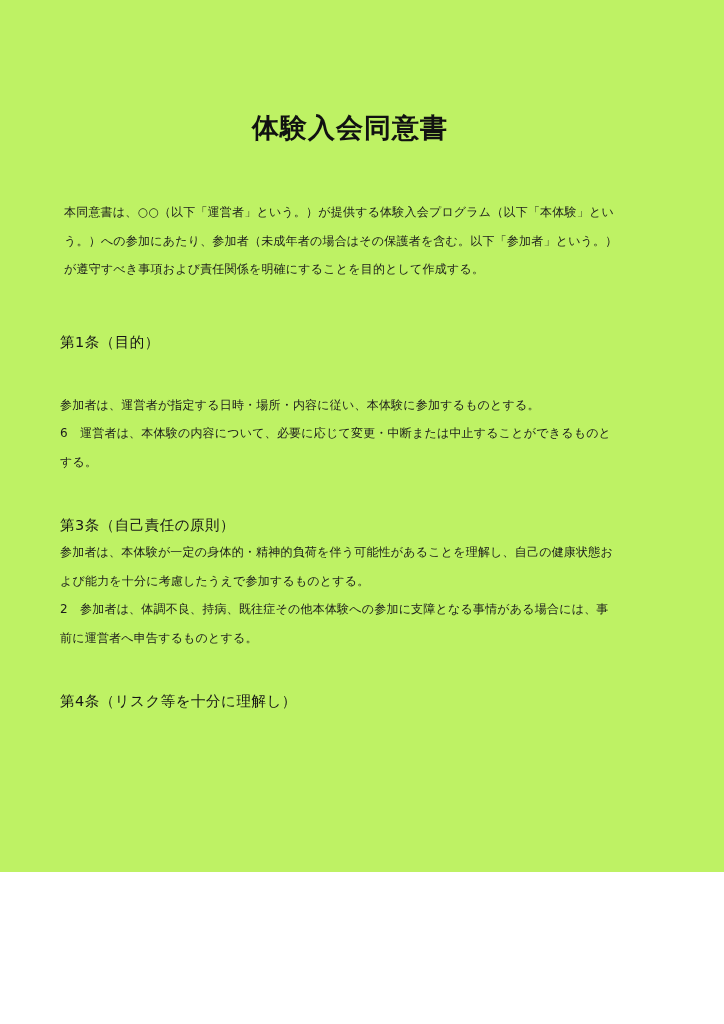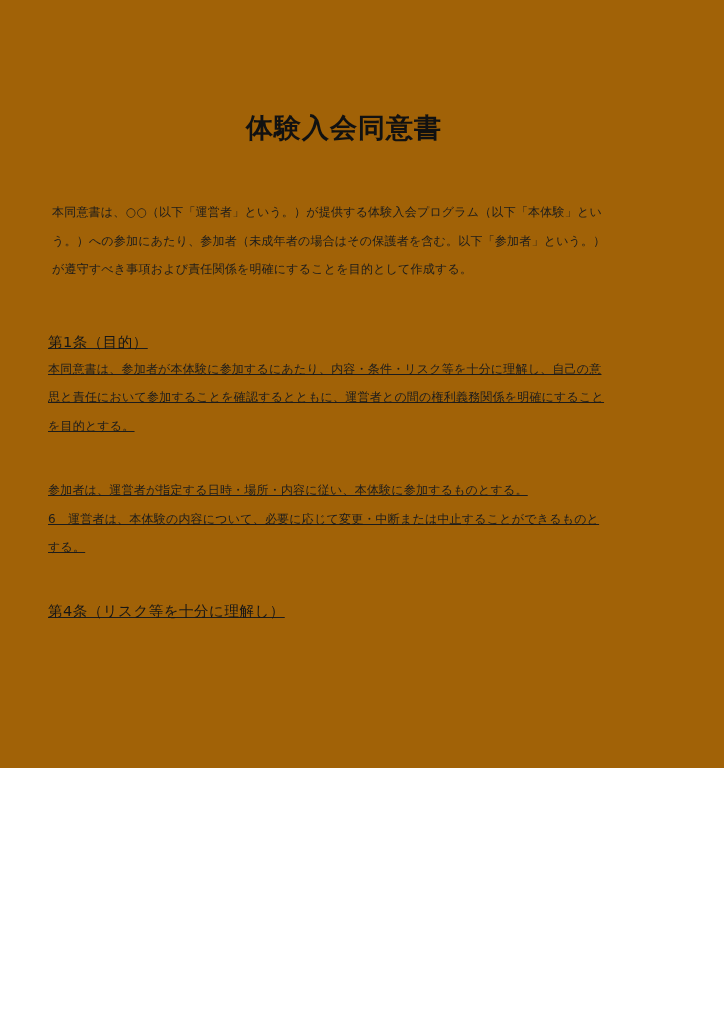--- a/index.html
+++ b/index.html
@@ -3,24 +3,24 @@
 <meta charset="utf-8">
 <style>
   html, body {
     margin: 0;
     padding: 0;
     background: #ffffff;
   }
   .page {
     position: relative;
     width: 724px;
-    height: 768px;
+    height: 872px;
     box-sizing: border-box;
-    background: #a16207;
-    padding: 110px 84px 0 48px;
+    background: #bef264;
+    padding: 110px 84px 0 60px;
     overflow: hidden;
     font-family: "DejaVu Sans", "Liberation Sans", sans-serif;
     color: #1c1c1c;
   }
   .doc-title {
     margin: 0 0 52px 0;
     font-size: 27px;
     font-weight: 700;
     line-height: 36px;
     text-align: center;
@@ -29,21 +29,20 @@
   }
   .intro {
     margin: 0 0 45px 4px;
     font-size: 12px;
     line-height: 28.5px;
     white-space: pre;
     letter-spacing: 0.2px;
   }
   .section {
     margin: 36px 0 0 0;
-    text-decoration: underline;
   }
   .section-heading {
     margin: 0;
     font-size: 14.5px;
     font-weight: 400;
     line-height: 26px;
     letter-spacing: 0.5px;
     color: #161616;
   }
   .section-body {
@@ -60,29 +59,33 @@
 <div class="page">
 
   <h1 class="doc-title">体験入会同意書</h1>
 
   <p class="intro">本同意書は、○○（以下「運営者」という。）が提供する体験入会プログラム（以下「本体験」とい
 う。）への参加にあたり、参加者（未成年者の場合はその保護者を含む。以下「参加者」という。）
 が遵守すべき事項および責任関係を明確にすることを目的として作成する。</p>
 
   <div class="section">
     <h2 class="section-heading">第1条（目的）</h2>
-    <p class="section-body">本同意書は、参加者が本体験に参加するにあたり、内容・条件・リスク等を十分に理解し、自己の意
-思と責任において参加することを確認するとともに、運営者との間の権利義務関係を明確にすること
-を目的とする。</p>
   </div>
 
   <div class="section">
     <p class="section-body">参加者は、運営者が指定する日時・場所・内容に従い、本体験に参加するものとする。
 6　運営者は、本体験の内容について、必要に応じて変更・中断または中止することができるものと
 する。</p>
   </div>
 
+  <div class="section">
+    <h2 class="section-heading">第3条（自己責任の原則）</h2>
+    <p class="section-body">参加者は、本体験が一定の身体的・精神的負荷を伴う可能性があることを理解し、自己の健康状態お
+よび能力を十分に考慮したうえで参加するものとする。
+2　参加者は、体調不良、持病、既往症その他本体験への参加に支障となる事情がある場合には、事
+前に運営者へ申告するものとする。</p>
+  </div>
 
   <div class="section">
     <h2 class="section-heading">第4条（リスク等を十分に理解し）</h2>
   </div>
 
 </div>
 
 </body></html>

